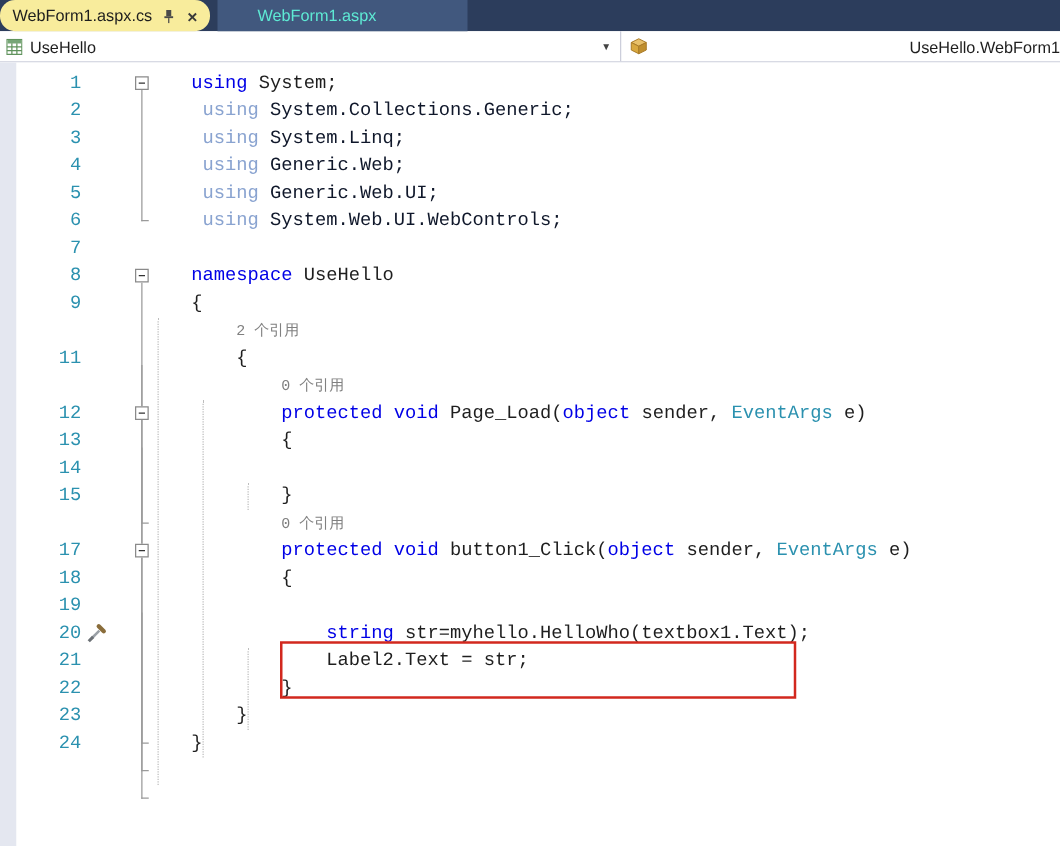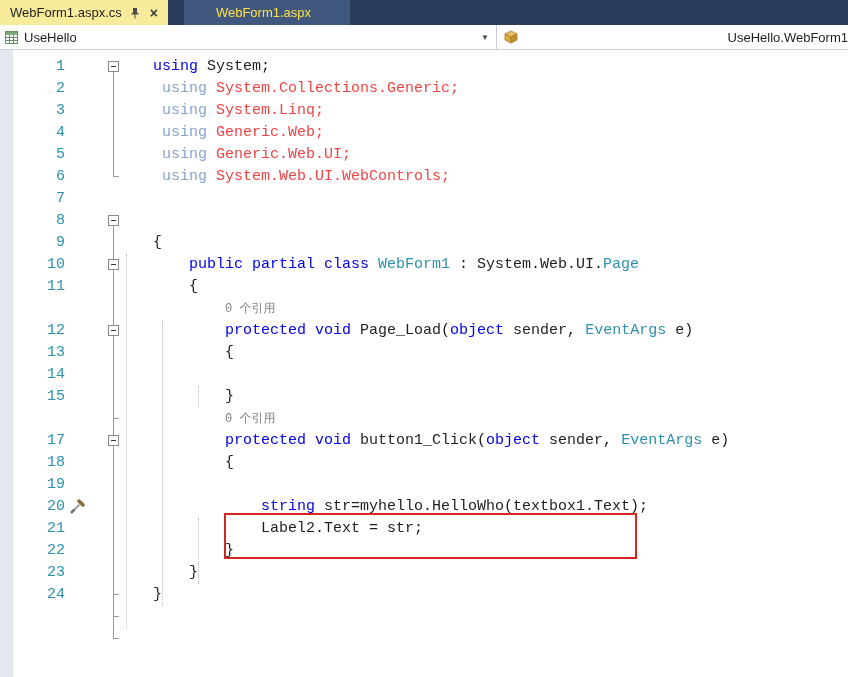--- a/index.html
+++ b/index.html
@@ -2,22 +2,22 @@
 <html><head>
 <meta charset="utf-8">
 <style>
   * { margin:0; padding:0; box-sizing:border-box; }
   html,body { width:848px; height:677px; overflow:hidden; background:#fff;
               font-family:"Liberation Sans", sans-serif; }
 
   
   .tabbar { height:25px; background:#2C3D5C; display:flex; align-items:stretch; }
   .tab { display:flex; align-items:center; font-size:13px; cursor:default; }
-  .tab.active { background:#F8EC9C; color:#1e1e1e; padding:0 8px 0 10px; gap:7px; }
-  .tab.inactive { background:#41587E; color:#fde047; width:166px; padding-left:32px; margin-left:16px; }
+  .tab.active { background:#F8EC9C; color:#1e1e1e; padding:0 8px 0 10px; gap:7px;border-radius:12px; }
+  .tab.inactive { background:#41587E; color:#5eead4; width:200px; padding-left:32px; margin-left:6px; }
   .tab .close { font-size:14px; font-weight:bold; color:#3a3a3a; line-height:1; padding:0 2px; }
   .tab .pin { display:flex; align-items:center; }
 
   
   .navbar { height:25px; background:#fff; border-bottom:1px solid #CCCEDB; display:flex; }
   .combo { display:flex; align-items:center; font-size:13px; color:#1e1e1e; position:relative; }
   .combo.left  { width:497px; border-right:1px solid #CCCEDB; padding-left:5px; gap:6px; }
   .combo.right { flex:1; padding-left:7px; gap:6px;justify-content:space-between; }
   .combo .arrow { position:absolute; right:7px; top:8px; font-size:8px; color:#444; }
 
@@ -39,21 +39,21 @@
   .outline { width:34px; position:relative; }
   .obox { position:absolute; left:20px; top:5px; width:11px; height:11px;
           border:1px solid #8a8a8a; background:#fff; }
   .obox::after { content:""; position:absolute; left:2px; right:2px; top:4px; height:1px; background:#333; }
   .code { flex:1; color:#1e1e1e;margin-left:31px; }
   .code.lens { font-size:12px; color:#808080; }
 
   .tk-kw  { color:#0000E6; }
   .tk-dkw { color:#89A3D0; }
   .tk-pl  { color:#1E1E1E; }
-  .tk-dim { color:#ef4444; }
+  .tk-dim { color:#0f172a; }
   .tk-ty  { color:#2B91AF; }
   .tk-lens{ color:#808080; }
 
   .hl { position:absolute; left:224px; top:463px; width:413px; height:46px;
         border:2px solid #D2281E; z-index:4; pointer-events:none; }
 </style>
 </head>
 <body>
 
 <div class="tabbar">
@@ -116,23 +116,23 @@
   </div>
 
   <div class="rows">
       <div class="row"><div class="num">1</div><div class="iconslot"></div><div class="outline"><div class="obox"></div></div><div class="code"><span class="tk-kw">using</span><span class="tk-pl"> System;</span></div></div>
       <div class="row"><div class="num">2</div><div class="iconslot"></div><div class="outline"></div><div class="code"><span class="tk-dkw"> using</span><span class="tk-dim"> System.Collections.Generic;</span></div></div>
       <div class="row"><div class="num">3</div><div class="iconslot"></div><div class="outline"></div><div class="code"><span class="tk-dkw"> using</span><span class="tk-dim"> System.Linq;</span></div></div>
       <div class="row"><div class="num">4</div><div class="iconslot"></div><div class="outline"></div><div class="code"><span class="tk-dkw"> using</span><span class="tk-dim"> Generic.Web;</span></div></div>
       <div class="row"><div class="num">5</div><div class="iconslot"></div><div class="outline"></div><div class="code"><span class="tk-dkw"> using</span><span class="tk-dim"> Generic.Web.UI;</span></div></div>
       <div class="row"><div class="num">6</div><div class="iconslot"></div><div class="outline"></div><div class="code"><span class="tk-dkw"> using</span><span class="tk-dim"> System.Web.UI.WebControls;</span></div></div>
       <div class="row"><div class="num">7</div><div class="iconslot"></div><div class="outline"></div><div class="code"></div></div>
-      <div class="row"><div class="num">8</div><div class="iconslot"></div><div class="outline"><div class="obox"></div></div></div>
+      <div class="row"><div class="num">8</div><div class="iconslot"></div><div class="outline"><div class="obox"></div></div><div class="code"><span class="tk-kw">namespace</span><span class="tk-pl"> UseHello</span></div></div>
       <div class="row"><div class="num">9</div><div class="iconslot"></div><div class="outline"></div><div class="code"><span class="tk-pl">{</span></div></div>
-      <div class="row"><div class="num">10</div><div class="iconslot"></div><div class="outline"><div class="obox"></div></div><div class="code"><span class="tk-pl">    </span><span class="tk-kw">public partial class</span><span class="tk-pl"> </span><span class="tk-ty">WebForm1</span><span class="tk-pl"> : System.Web.UI.</span><span class="tk-ty">Page</span></div></div>
+      <div class="row"><div class="num"></div><div class="iconslot"></div><div class="outline"></div><div class="code lens" style="padding-left: 36px;"><span class="tk-lens">2 个引用</span></div></div>
       <div class="row"><div class="num">11</div><div class="iconslot"></div><div class="outline"></div><div class="code"><span class="tk-pl">    {</span></div></div>
       <div class="row"><div class="num"></div><div class="iconslot"></div><div class="outline"></div><div class="code lens" style="padding-left: 72px;"><span class="tk-lens">0 个引用</span></div></div>
       <div class="row"><div class="num">12</div><div class="iconslot"></div><div class="outline"><div class="obox"></div></div><div class="code"><span class="tk-pl">        </span><span class="tk-kw">protected</span><span class="tk-pl"> </span><span class="tk-kw">void</span><span class="tk-pl"> Page_Load(</span><span class="tk-kw">object</span><span class="tk-pl"> sender, </span><span class="tk-ty">EventArgs</span><span class="tk-pl"> e)</span></div></div>
       <div class="row"><div class="num">13</div><div class="iconslot"></div><div class="outline"></div><div class="code"><span class="tk-pl">        {</span></div></div>
       <div class="row"><div class="num">14</div><div class="iconslot"></div><div class="outline"></div><div class="code"></div></div>
       <div class="row"><div class="num">15</div><div class="iconslot"></div><div class="outline"></div><div class="code"><span class="tk-pl">        }</span></div></div>
       <div class="row"><div class="num"></div><div class="iconslot"></div><div class="outline"></div><div class="code lens" style="padding-left: 72px;"><span class="tk-lens">0 个引用</span></div></div>
       <div class="row"><div class="num">17</div><div class="iconslot"></div><div class="outline"><div class="obox"></div></div><div class="code"><span class="tk-pl">        </span><span class="tk-kw">protected</span><span class="tk-pl"> </span><span class="tk-kw">void</span><span class="tk-pl"> button1_Click(</span><span class="tk-kw">object</span><span class="tk-pl"> sender, </span><span class="tk-ty">EventArgs</span><span class="tk-pl"> e)</span></div></div>
       <div class="row"><div class="num">18</div><div class="iconslot"></div><div class="outline"></div><div class="code"><span class="tk-pl">        {</span></div></div>
       <div class="row"><div class="num">19</div><div class="iconslot"></div><div class="outline"></div></div>

